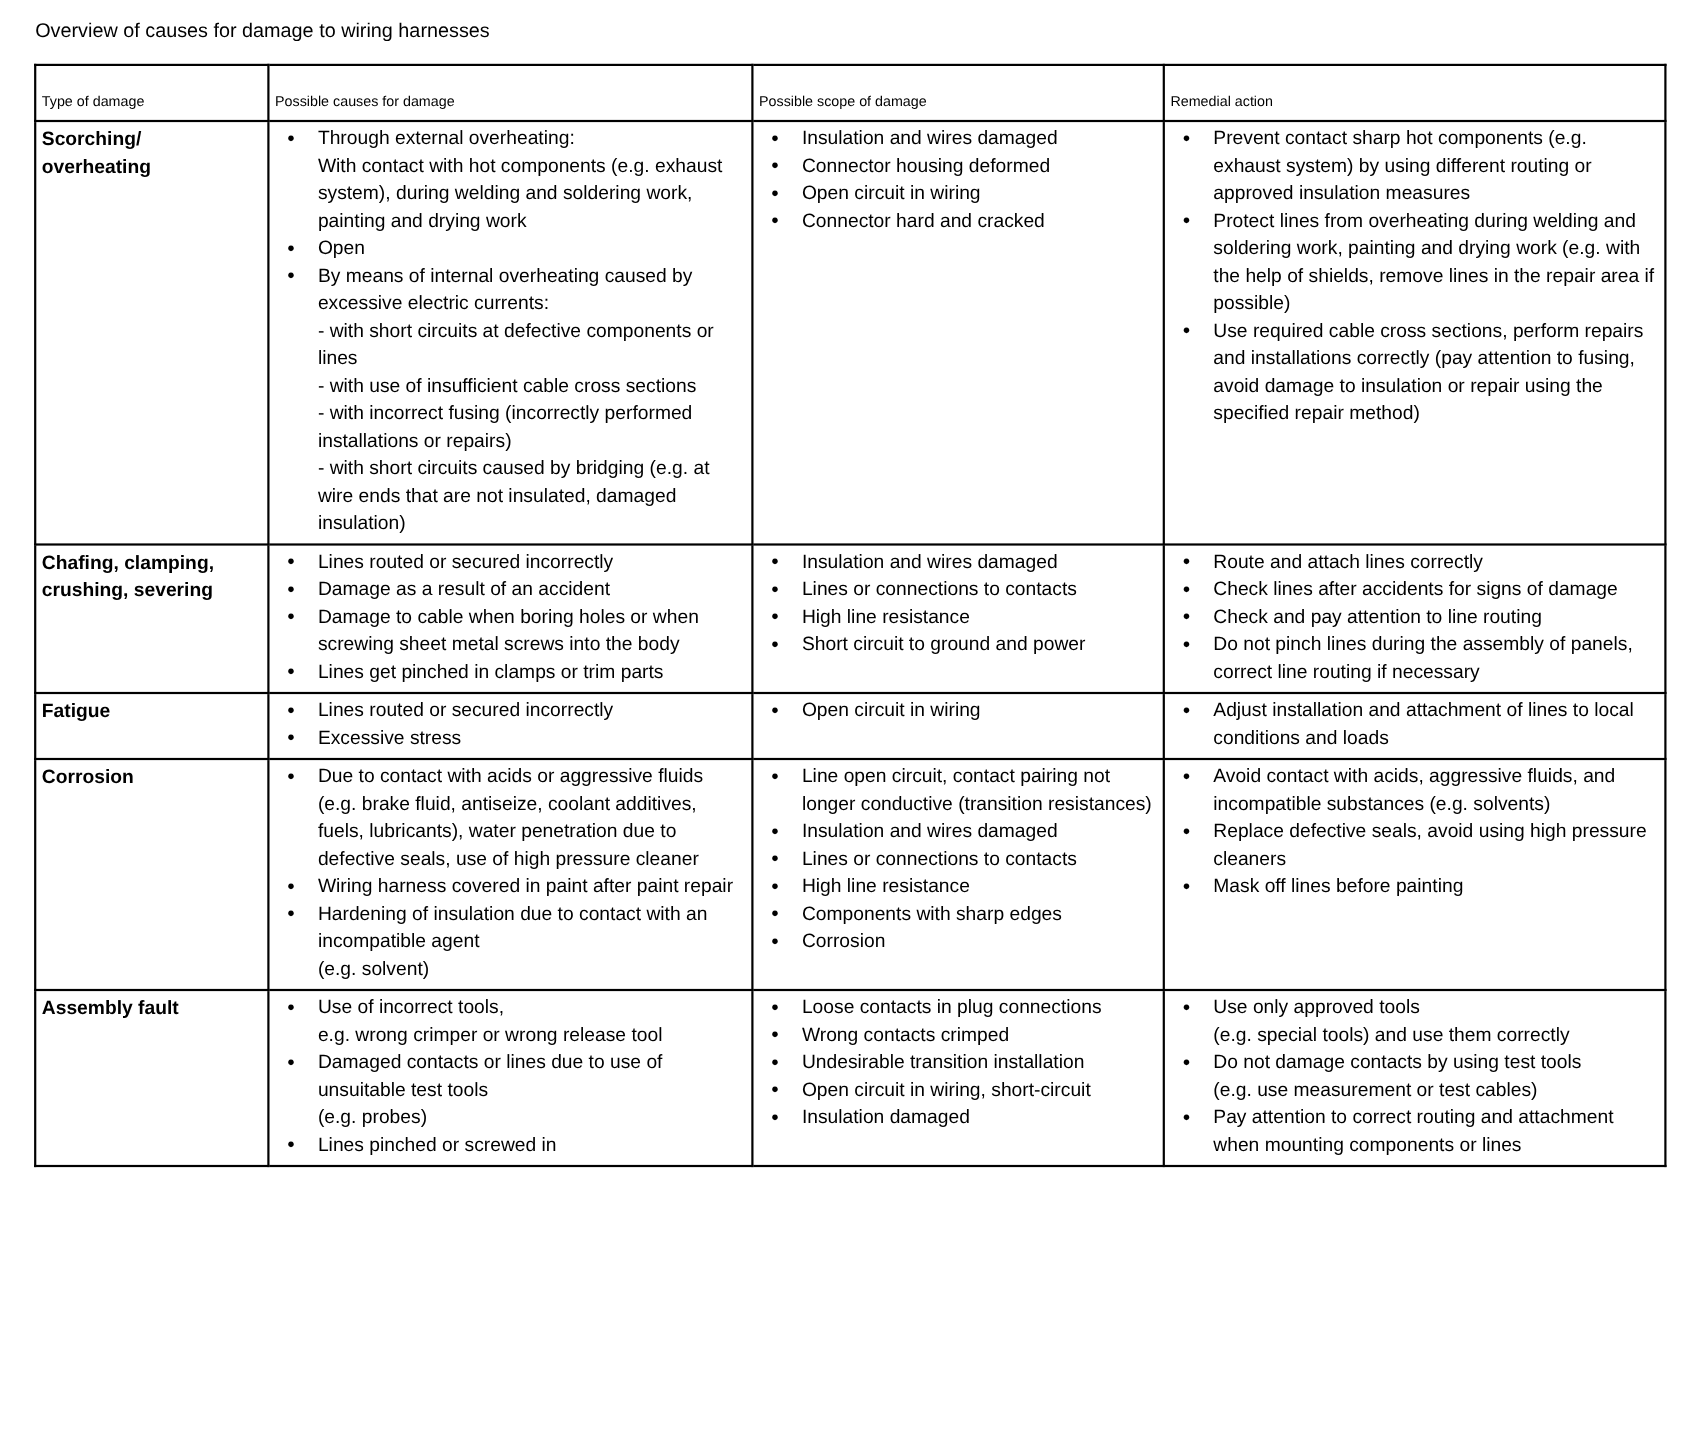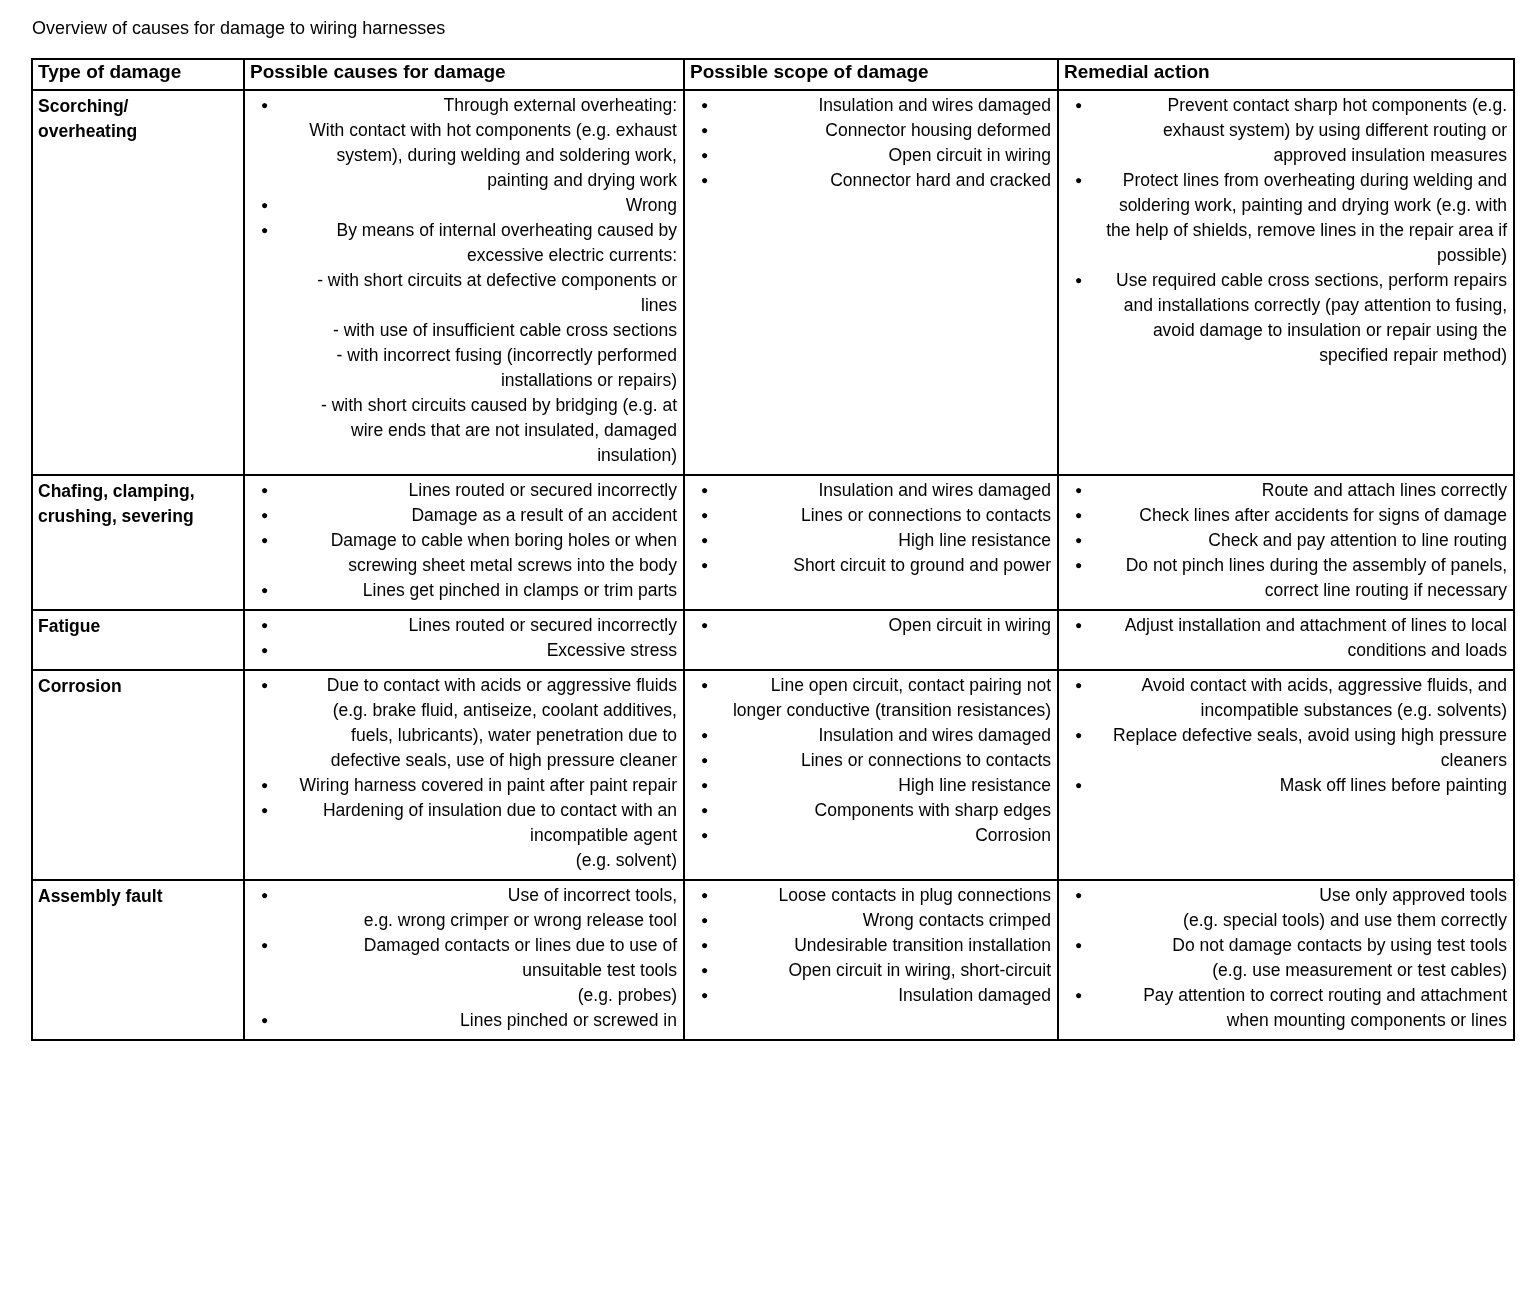--- a/index.html
+++ b/index.html
@@ -24,23 +24,23 @@
     border-collapse: collapse;
     table-layout: fixed;
     width: 1482px;
   }
   .damage-table th, .damage-table td {
     border: 2px solid #000000;
     vertical-align: top;
     text-align: left;
   }
   .damage-table th {
-    font-size: 19px;
-    font-weight: bold;
-    padding: 0 6px 5px 5px;
+    font-size: 13px;
+    font-weight: normal;
+    padding: 20px 6px 5px 5px;
     line-height: 24px;
   }
   .damage-table td {
     font-size: 17.5px;
     line-height: 25px;
     padding: 2px 4px 6px 4px;
     margin-left: 40px;
   }
   td.type-cell .type-label {
     display: block;
@@ -60,21 +60,20 @@
   }
   .bullet {
     font-size: 12px;
     line-height: 25px;
     padding-left: 12px;
   }
   .item-text {
     white-space: pre-line;
     line-height: 25px;
     padding-right: 2px;
-    text-align: right;
   }
 </style>
 </head>
 <body>
 
 <div class="page">
   <div class="doc-title">Overview of causes for damage to wiring harnesses</div>
 
   <table class="damage-table">
     <colgroup>
@@ -99,21 +98,21 @@
           </td>
           <td>
             <ul class="cell-list">
               <li>
                 <span class="bullet">●</span>
                 <span class="item-text">Through external overheating:
 With contact with hot components (e.g. exhaust system), during welding and soldering work, painting and drying work</span>
               </li>
               <li>
                 <span class="bullet">●</span>
-                <span class="item-text">Wrong</span>
+                <span class="item-text">Open</span>
               </li>
               <li>
                 <span class="bullet">●</span>
                 <span class="item-text">By means of internal overheating caused by excessive electric currents:
 - with short circuits at defective components or lines
 - with use of insufficient cable cross sections
 - with incorrect fusing (incorrectly performed installations or repairs)
 - with short circuits caused by bridging (e.g. at wire ends that are not insulated, damaged insulation)</span>
               </li>
             </ul>

